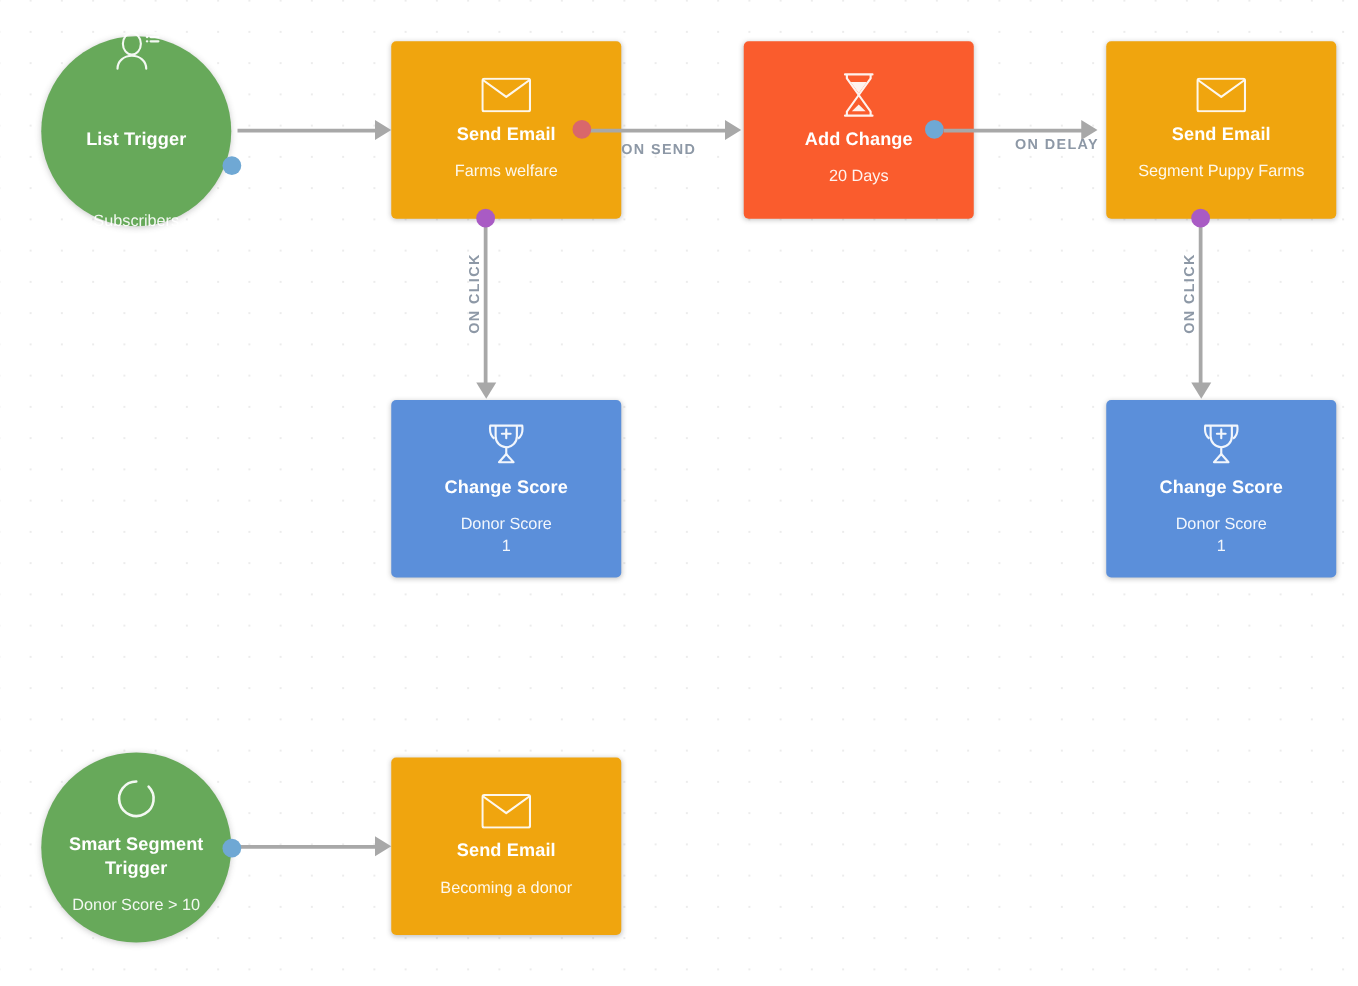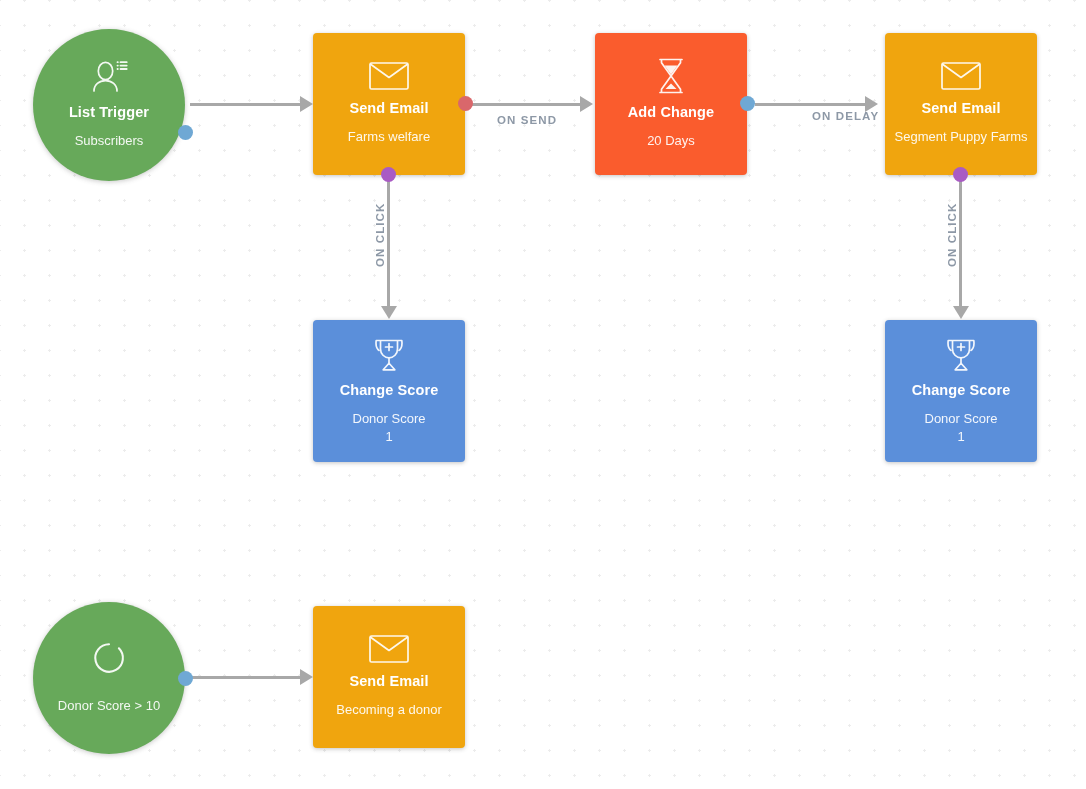--- a/index.html
+++ b/index.html
@@ -26,21 +26,21 @@
     box-sizing: border-box;
     display: flex;
     flex-direction: column;
     align-items: center;
     justify-content: center;
     color: #ffffff;
     text-align: center;
     user-select: none;
   }
   .node.box {
-    width: 152px;
+    width: 184px;
     height: 142px;
     border-radius: 4px;
     box-shadow: 0 1px 4px rgba(60,60,60,0.30);
   }
   .node.circle {
     width: 152px;
     height: 152px;
     border-radius: 50%;
     box-shadow: 0 1px 5px rgba(60,60,60,0.28);
   }
@@ -141,21 +141,21 @@
   <div class="arrow-d" style="left:381px; top:306px;"></div>
   <div class="edge-label vert" style="left:374px; top:267px;">ON CLICK</div>
 
   <div class="edge-v" style="left:959px; top:174px; height:135px;"></div>
   <div class="arrow-d" style="left:953px; top:306px;"></div>
   <div class="edge-label vert" style="left:946px; top:267px;">ON CLICK</div>
 
   <div class="edge-h" style="left:190px; top:676px; width:112px;"></div>
   <div class="arrow-r" style="left:300px; top:669px;"></div>
 
-  <div class="node circle" style="left:33px; top:29px; background:#67A95A;">
+  <div class="node circle" style="left:33px; top:29px; background:#67A95A;gap:36px;">
     <span class="node-icon">
       <svg width="38" height="34" viewBox="0 0 38 34" fill="none" stroke="#ffffff" stroke-width="1.7">
         <ellipse cx="15.5" cy="11" rx="7.2" ry="8.6"></ellipse>
         <path d="M4 31c0-6.2 5.2-10.4 11.5-10.4S27 24.8 27 31" stroke-linecap="round"></path>
         <g stroke-width="1.8" stroke-linecap="round">
           <path d="M27.5 2.2h0.3M30.5 2.2h6.2"></path>
           <path d="M27.5 5.6h0.3M30.5 5.6h6.2"></path>
           <path d="M27.5 9.0h0.3M30.5 9.0h6.2"></path>
         </g>
       </svg>
@@ -236,20 +236,21 @@
     <div class="node-sub">Donor Score</div>
     <div class="node-sub2">1</div>
   </div>
 
   <div class="node circle" style="left:33px; top:602px; background:#67A95A;">
     <span class="node-icon" style="margin-bottom:11px;">
       <svg width="34" height="34" viewBox="0 0 34 34" fill="none" stroke="#ffffff" stroke-width="2.1">
         <path d="M17 3.2a13.8 13.8 0 1 0 9.9 4.1" stroke-linecap="round"></path>
       </svg>
     </span>
+    <div class="node-title">Smart Segment Trigger</div>
     <div class="node-sub">Donor Score  &gt; 10</div>
     <span class="port" style="left:145px; top:69px; background:#6FA8D4;"></span>
   </div>
 
   <div class="node box" style="left:313px; top:606px; background:#F0A50E;">
     <span class="node-icon">
       <svg width="40" height="28" viewBox="0 0 40 28" fill="none" stroke="#ffffff" stroke-width="1.7">
         <rect x="1" y="1" width="38" height="26" rx="1.5"></rect>
         <path d="M1.6 2.2L20 15.5L38.4 2.2" stroke-linecap="round" stroke-linejoin="round"></path>
       </svg>

